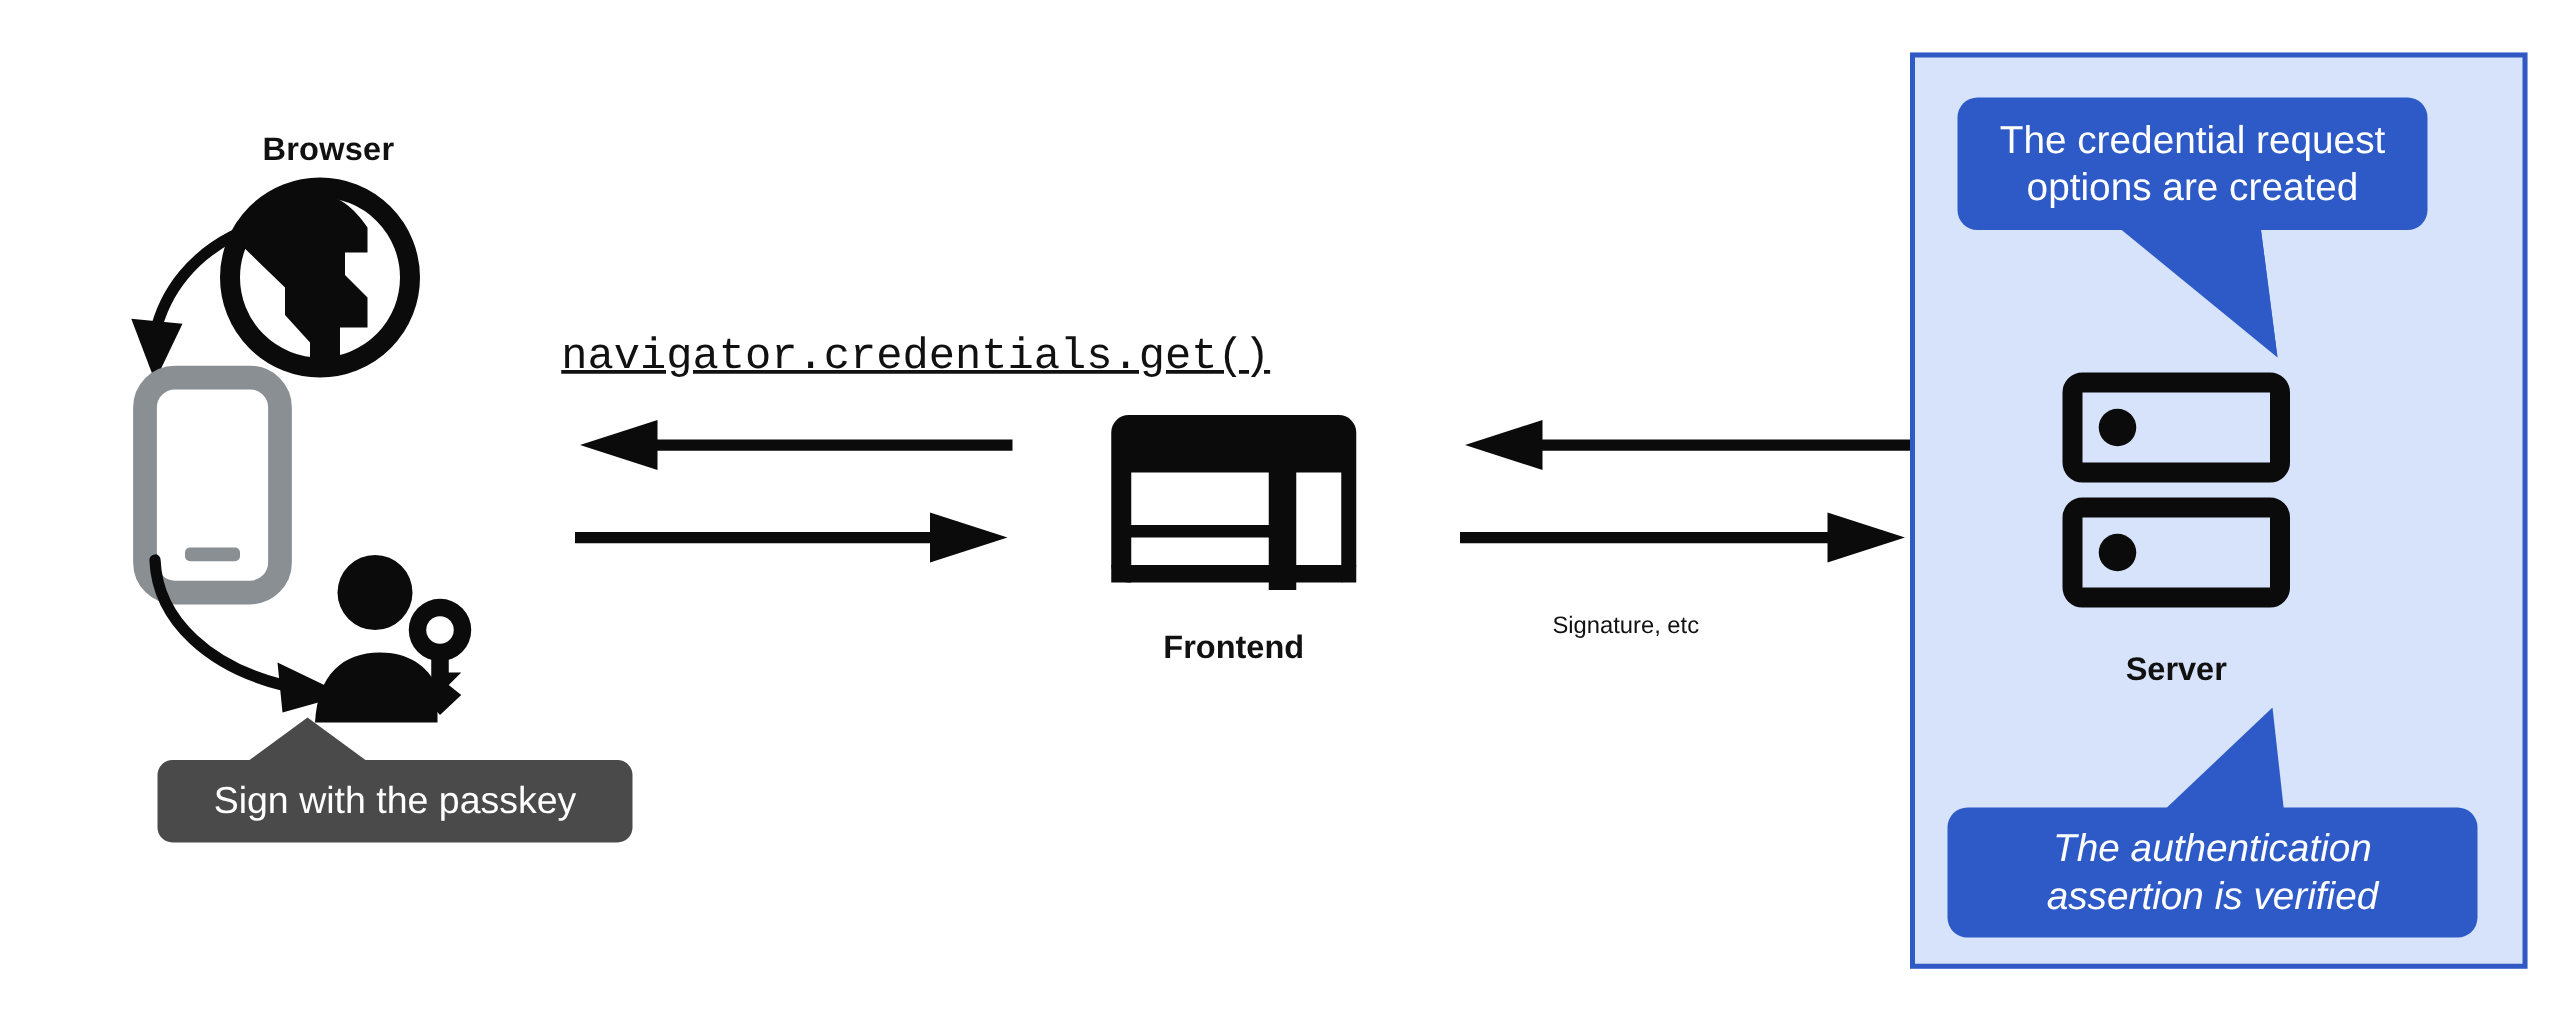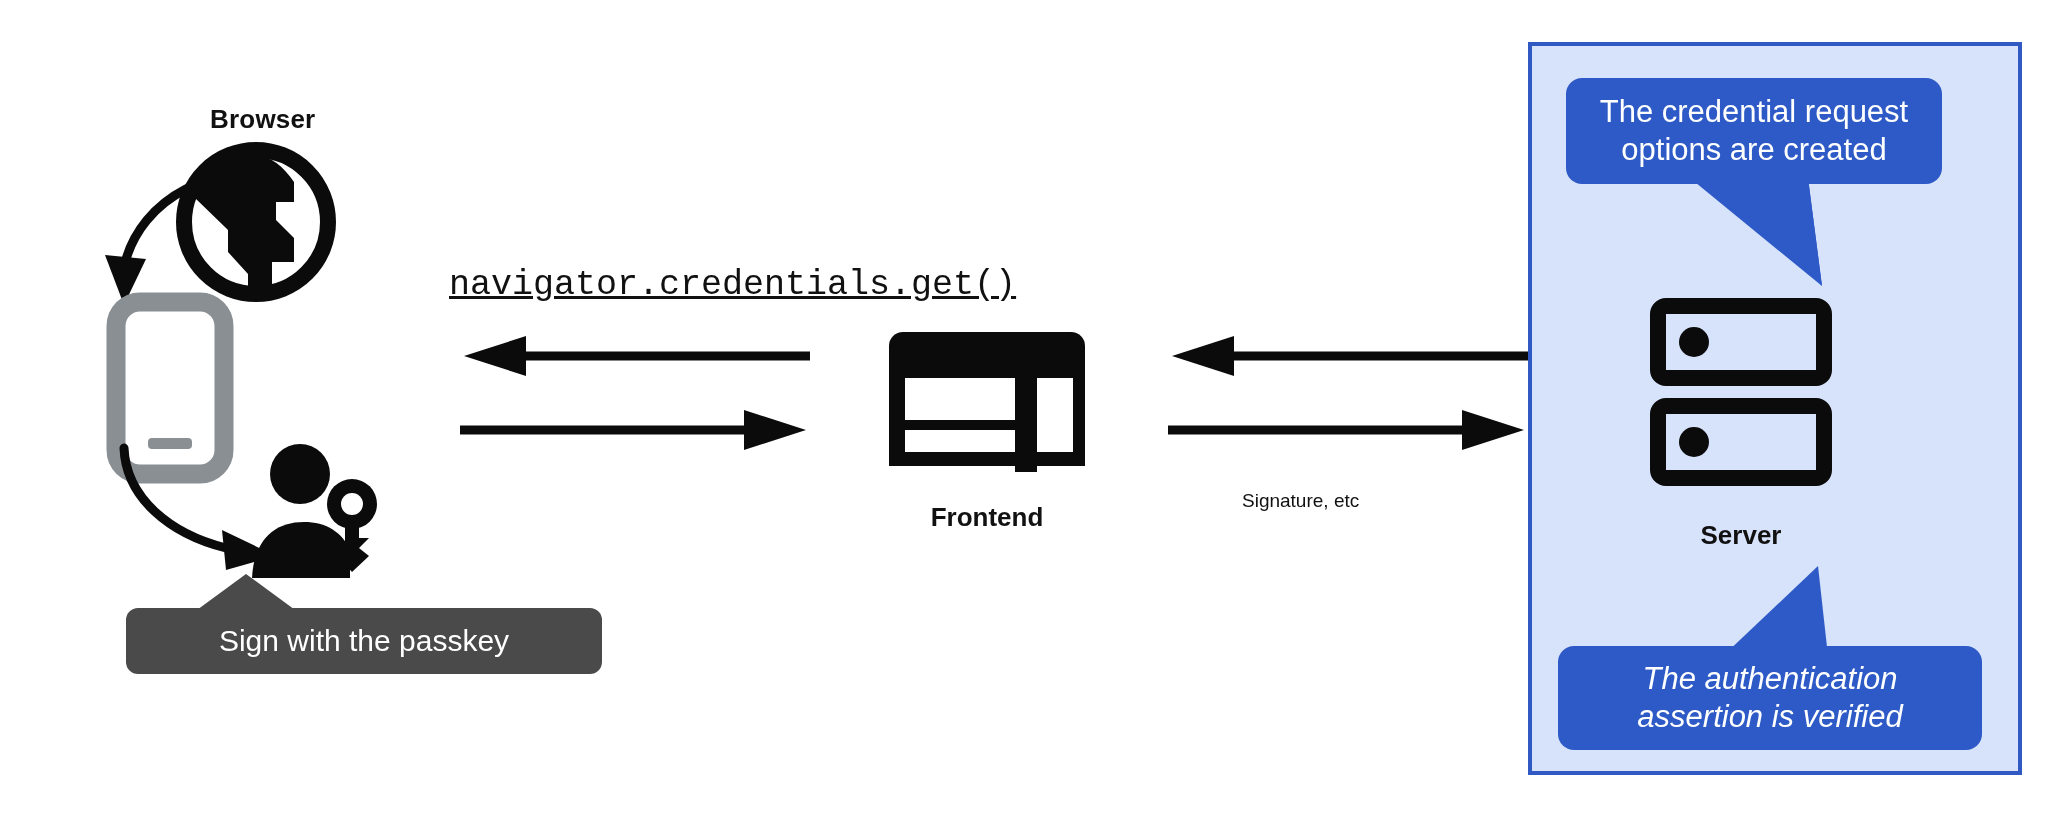--- a/index.html
+++ b/index.html
@@ -125,21 +125,21 @@
     <circle cx="52" cy="34" r="30" fill="#0b0b0b"></circle>
     <path d="M 4 138 C 6 100, 26 82, 56 82 C 78 82, 94 92, 102 110 L 102 138 Z" fill="#0b0b0b"></path>
     <circle cx="104" cy="64" r="25" fill="#0b0b0b"></circle>
     <circle cx="104" cy="64" r="11" fill="#ffffff"></circle>
     <path d="M 97 86 L 111 86 L 111 98 L 121 98 L 111 108 L 121 116 L 104 132 L 97 124 Z" fill="#0b0b0b"></path>
   </svg>
 
   <svg class="abs" style="left:176px; top:572px;" width="140" height="46" viewBox="0 0 140 46">
     <polygon points="10,46 70,2 130,46" fill="#4a4a4a"></polygon>
   </svg>
-  <div class="callout callout-dark" style="left:126px; top:608px; width:476px; height:66px;">
+  <div class="callout callout-dark" style="left:126px; top:608px; width:380px; height:66px;">
     <span class="callout-text" style="font-size:30px;">Sign with the passkey</span>
   </div>
 
   <div class="mono lbl" style="left:449px; top:264px; font-size:35px;text-decoration:underline;">navigator.credentials.get()</div>
 
   <svg class="arrow-svg" style="left:460px; top:338px;" width="350" height="36" viewBox="0 0 350 36">
     <line x1="62" y1="18" x2="350" y2="18" stroke="#0b0b0b" stroke-width="9"></line>
     <polygon points="4,18 66,-2 66,38" fill="#0b0b0b"></polygon>
   </svg>
 

